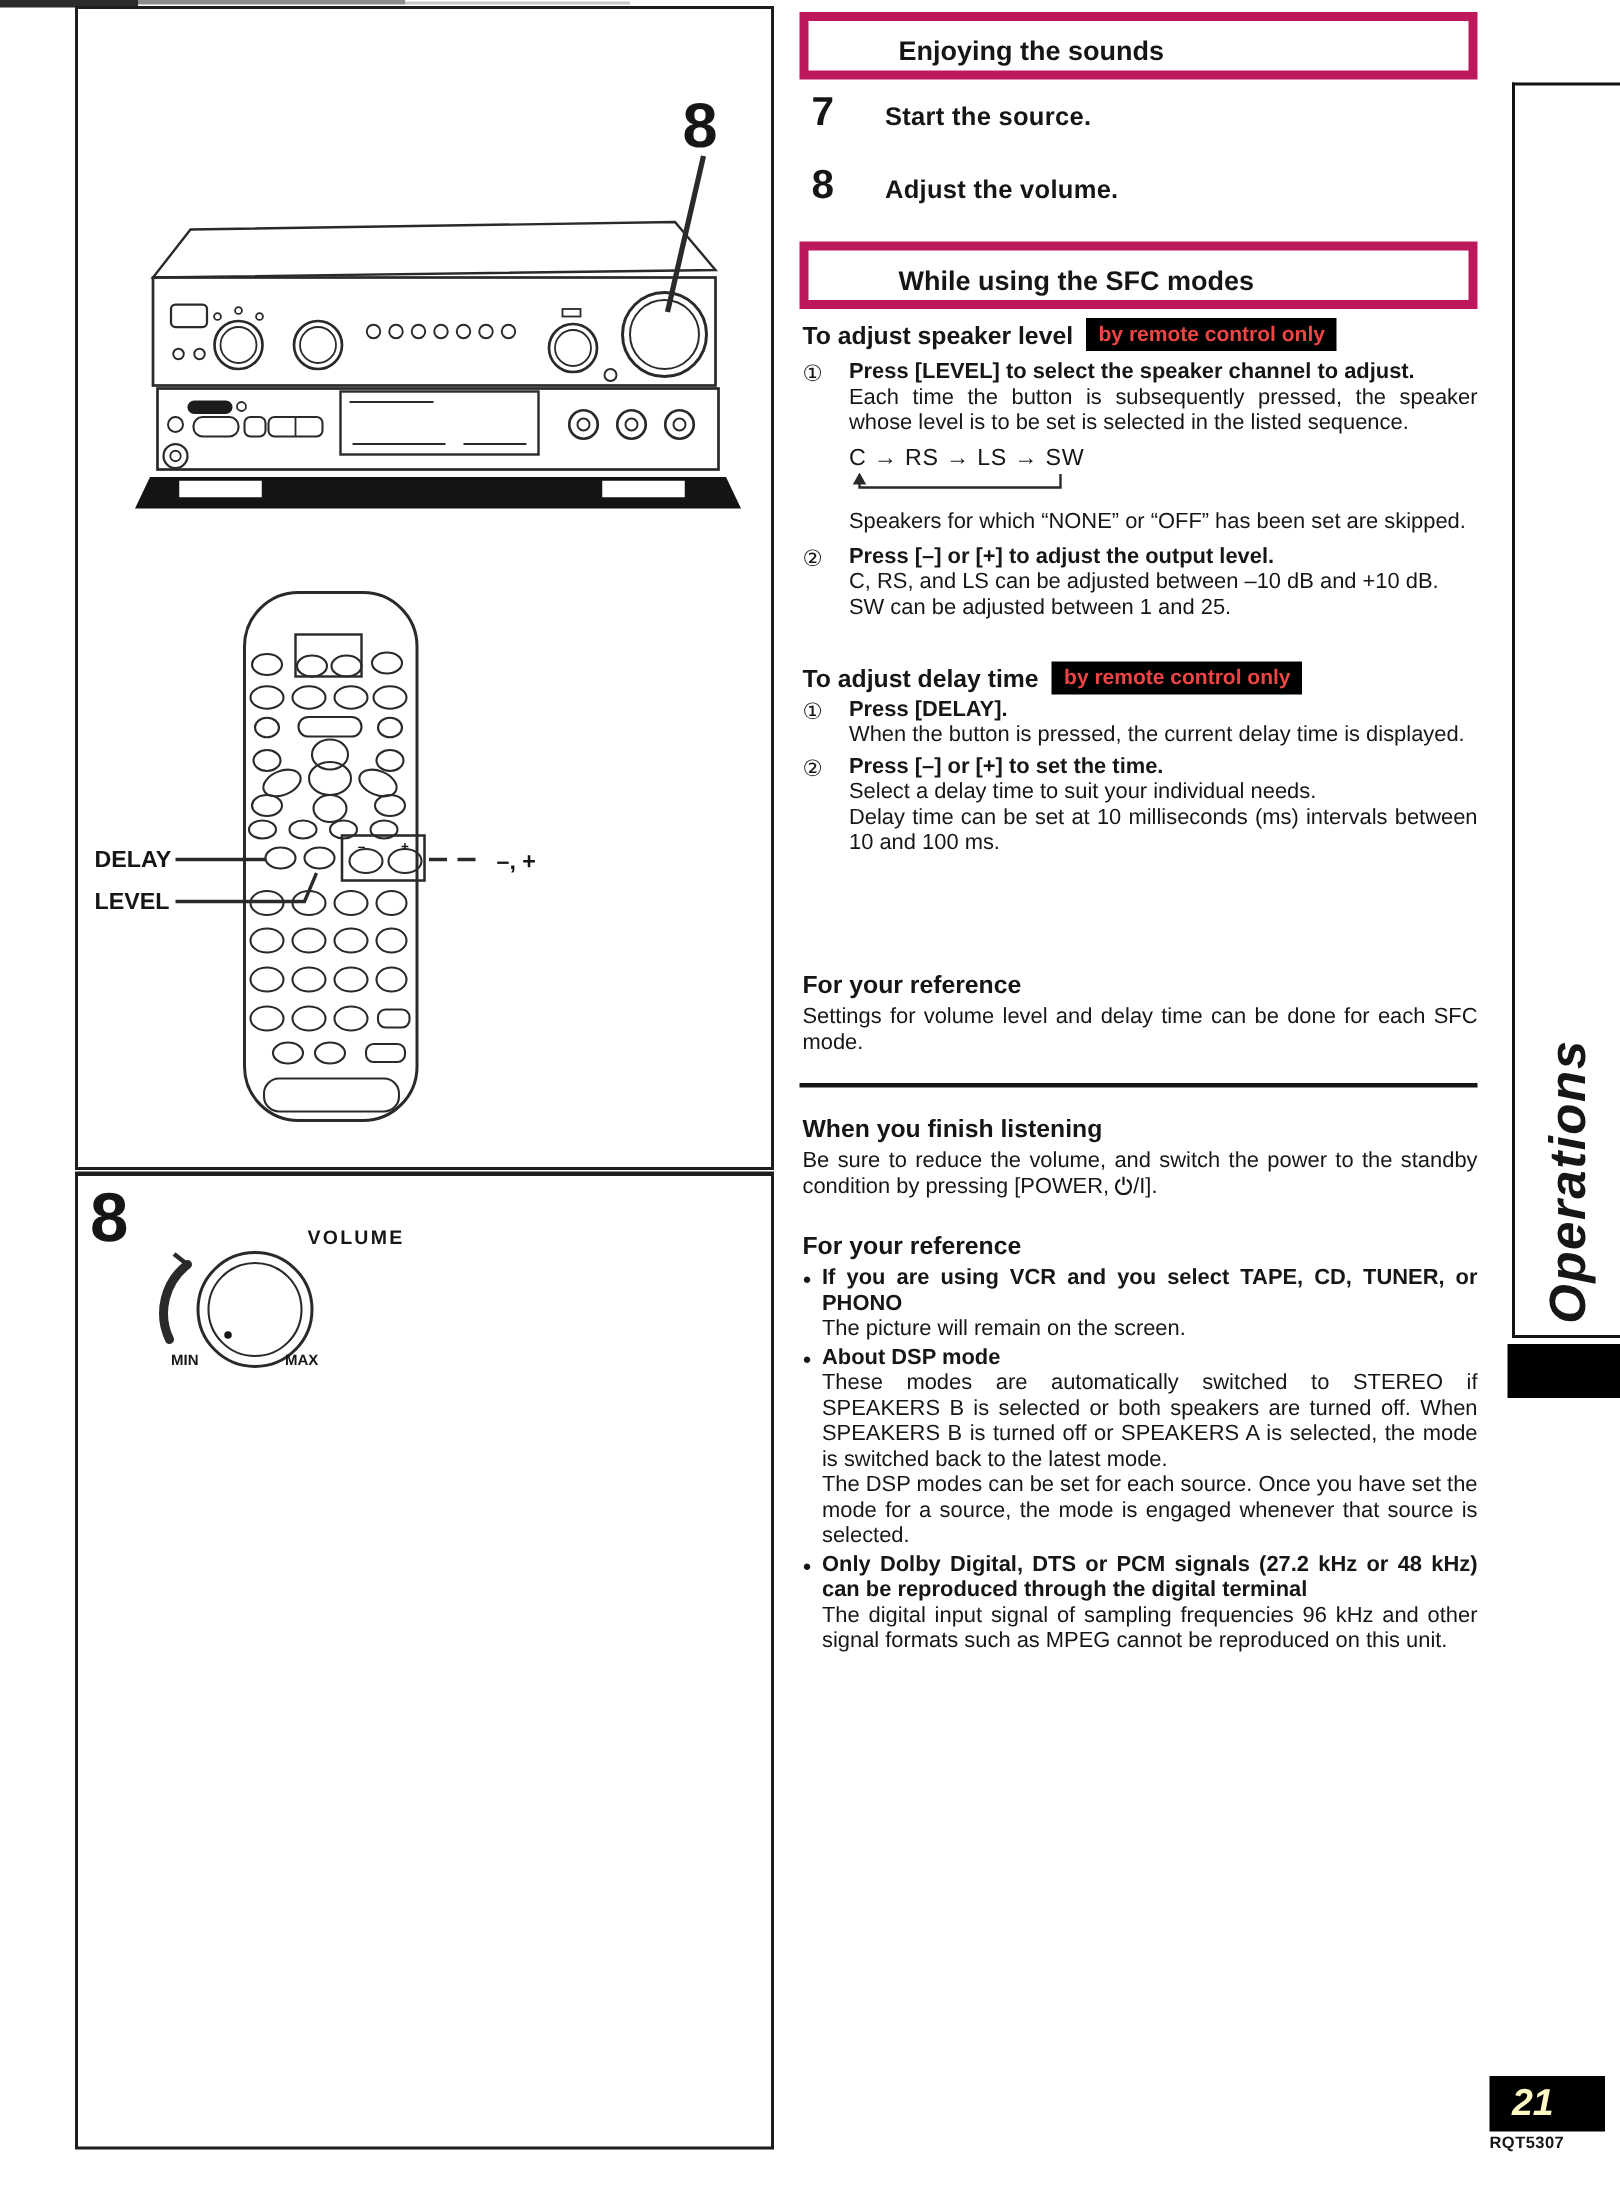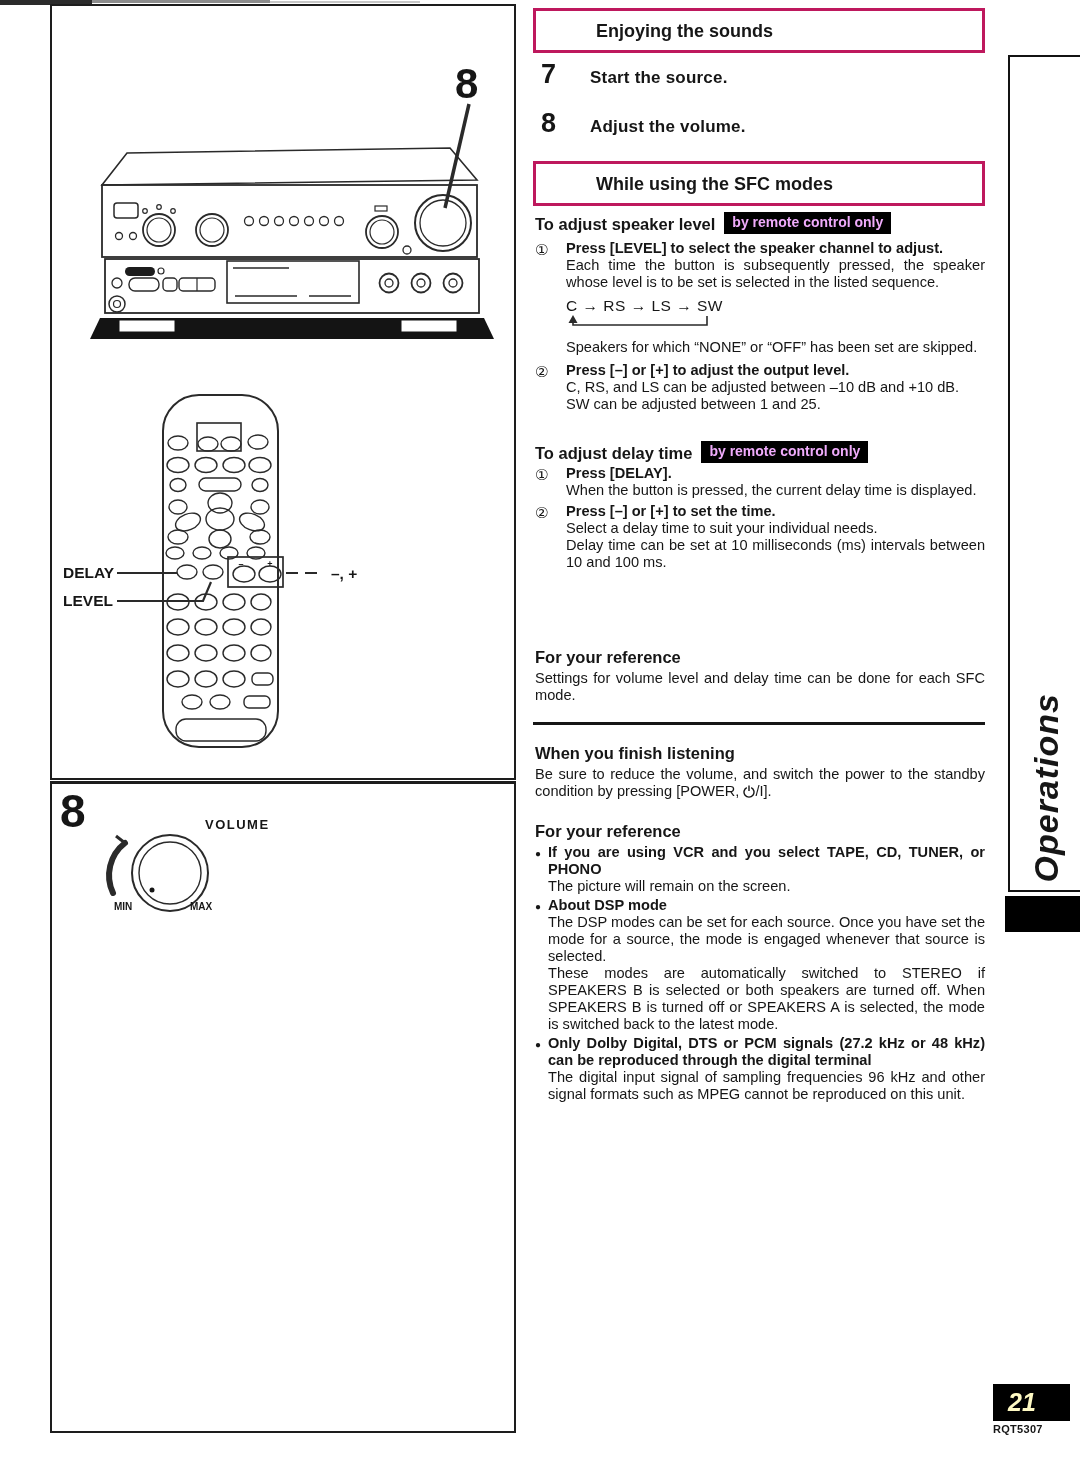--- a/index.html
+++ b/index.html
@@ -13,34 +13,34 @@
   .a1{left:0;top:0;width:92px;height:5px;background:#2b2b2b;}
   .a2{left:92px;top:0;width:178px;height:3px;background:#8d8d8d;}
   .a3{left:270px;top:1px;width:150px;height:2px;background:#c7c7c7;}
 
   
   .box1{left:50px;top:4px;width:462px;height:772px;border:2px solid #1d1d1d;}
   .box2{left:50px;top:781px;width:462px;height:647px;border:2px solid #1d1d1d;border-top-width:3px;}
   .big8{left:8px;top:4px;font-size:46px;font-weight:bold;line-height:1;}
 
   
-  .hbox{left:533px;width:452px;height:45px;border:3px solid #be185d;box-sizing:border-box;
+  .hbox{left:533px;width:452px;height:45px;border:6px solid #be185d;box-sizing:border-box;
         font-weight:bold;font-size:18px;line-height:40px;padding-left:60px;}
   .hbox1{top:8px;}
   .hbox2{top:161px;}
   .steprow{left:541px;width:445px;display:flex;align-items:baseline;}
   .step7{top:59px;} .step8{top:108px;}
   .stepnum{font-size:27px;font-weight:bold;width:49px;flex:none;}
   .steptext{font-size:17px;font-weight:bold;letter-spacing:.2px;}
 
   .sec{left:535px;width:450px;}
   .spk{top:212px;} .dly{top:441px;} .ref1{top:648px;} .fin{top:744px;} .ref2{top:822px;}
   .h3row{display:flex;align-items:flex-end;gap:9px;height:22px;}
   .h3{font-weight:bold;font-size:16.5px;white-space:nowrap;}
-  .badge{background:#000;color:#f0abfc;font-weight:bold;font-size:14px;padding:2px 8px 3px;line-height:1.2;}
+  .badge{background:#000;color:#ef4444;font-weight:bold;font-size:14px;padding:2px 8px 3px;line-height:1.2;}
   .body{font-size:14.6px;line-height:17px;text-align:justify;}
   .num{position:relative;padding-left:31px;margin-top:6px;}
   .num .mk{position:absolute;left:0;top:1px;font-size:15px;}
   .bold{font-weight:bold;}
   .note{padding-left:31px;margin-top:6px;}
   .seq{margin:6px 0 0 31px;}
   .seqtxt{font-size:15.5px;letter-spacing:.5px;}
   .b{position:relative;padding-left:13px;margin-top:2px;}
   .b .dot{position:absolute;left:0;top:1px;font-size:10px;}
   .divider{left:533px;top:722px;width:452px;height:0;border-top:3px solid #161616;}
@@ -294,22 +294,22 @@
   <div class="abs sec ref2">
     <div class="h3 ref-title">For your reference</div>
     <div class="body b">
       <span class="dot">●</span>
       <span class="bold">If you are using VCR and you select TAPE, CD, TUNER, or PHONO</span>
       <div>The picture will remain on the screen.</div>
     </div>
     <div class="body b">
       <span class="dot">●</span>
       <span class="bold">About DSP mode</span>
+      <div>These modes are automatically switched to STEREO if SPEAKERS B is selected or both speakers are turned off. When SPEAKERS B is turned off or SPEAKERS A is selected, the mode is switched back to the latest mode.</div>
       <div>The DSP modes can be set for each source. Once you have set the mode for a source, the mode is engaged whenever that source is selected.</div>
-      <div>These modes are automatically switched to STEREO if SPEAKERS B is selected or both speakers are turned off. When SPEAKERS B is turned off or SPEAKERS A is selected, the mode is switched back to the latest mode.</div>
     </div>
     <div class="body b">
       <span class="dot">●</span>
       <span class="bold">Only Dolby Digital, DTS or PCM signals (27.2 kHz or 48 kHz) can be reproduced through the digital terminal</span>
       <div>The digital input signal of sampling frequencies 96 kHz and other signal formats such as MPEG cannot be reproduced on this unit.</div>
     </div>
   </div>
 
   <div class="abs sbox">
     <div class="vt">Operations</div>

